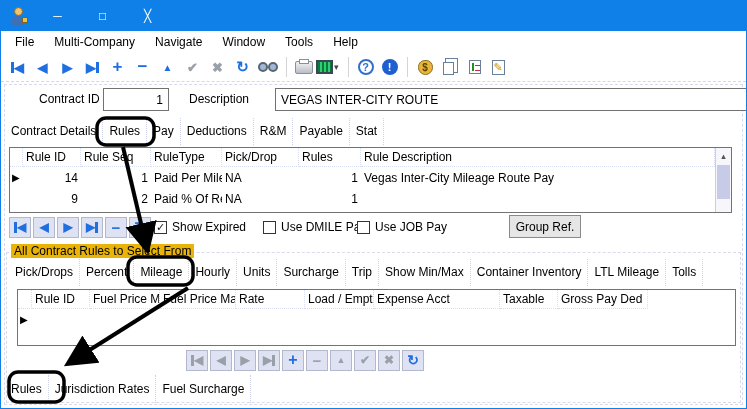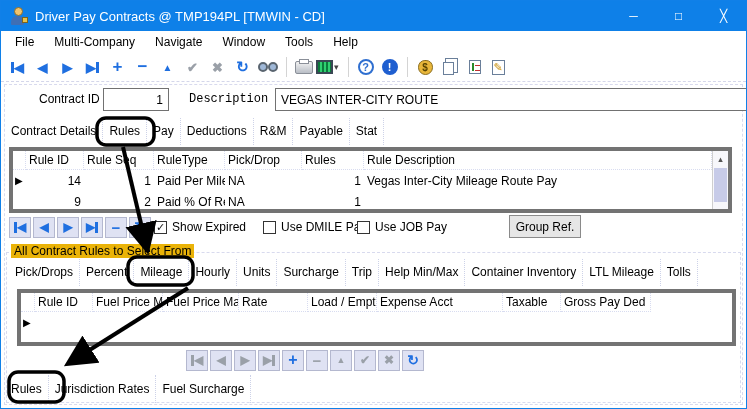--- a/index.html
+++ b/index.html
@@ -46,21 +46,21 @@
   .ico-edit { width:13px; height:15px; border:1px solid #6a7f9a; background:#fff; color:#c89010; font-size:11px; display:flex; align-items:flex-end; justify-content:center; flex:none; margin:0 4px; }
   
   .lbl { position:absolute; height:22px; display:flex; align-items:center; white-space:nowrap; }
   .field { position:absolute; height:23px; border:1px solid #717171; background:#fff; display:flex; align-items:center; padding:0 5px; white-space:nowrap; overflow:hidden; }
   .ra { justify-content:flex-end; text-align:right; }
   .dashbox { position:absolute; border:1px dashed #d8daee; pointer-events:none; }
   
   .tabstrip { position:absolute; display:flex; align-items:stretch; }
   .tab { padding:5px 6px 6px; border-right:1px dotted #cdd2e8; white-space:nowrap; display:flex; align-items:center; }
   
-  .grid { position:absolute; background:#fff; border:4px solid #737373; overflow:hidden; }
+  .grid { position:absolute; background:#fff; border:1px solid #737373; overflow:hidden; }
   .gh { display:flex; height:19px; align-items:stretch; }
   .gh .hc { padding:0 3px; border-right:1px dotted #d8dcf0; border-bottom:1px dotted #d8dcf0; display:flex; align-items:center; white-space:nowrap; overflow:hidden; }
   .gr { display:flex; height:21px; align-items:center; }
   .gc { padding:0 3px; white-space:nowrap; overflow:hidden; flex:none; display:flex; align-items:center; height:100%; }
   .selector { font-size:10px; color:#000; padding-left:2px; }
   .c0{width:13px;} .c1{width:58px;} .c2{width:70px;} .c3{width:71px;text-align:right;} .c4{width:77px;} .c5{width:62px;} .c6{flex:1;}
   .d0{width:14px;} .d1{width:58px;} .d2{width:70px;} .d3{width:76px;} .d4{width:69px;} .d5{width:69px;} .d6{width:126px;} .d7{width:58px;} .d8{width:90px;}
   .vsb { position:absolute; top:0; right:0; bottom:0; width:16px; border-left:1px solid #cfcfcf; background:#f7f7fb; }
   .vsb .up { height:15px; display:flex; align-items:center; justify-content:center; color:#555; font-size:9px; }
   .vsb .thumb { position:absolute; top:17px; left:1px; right:1px; height:34px; background:#c7cbe8; }
@@ -79,21 +79,20 @@
 <body>
 
 <div class="win">
 
   <div class="titlebar">
     <span class="appico">
         <i class="head"></i>
         <i class="body"></i>
         <i class="lock"></i>
       </span>
-    <span class="tb-title">Driver Pay Contracts @ TMP194PL [TMWIN - CD]</span>
     <span class="tb-btn">
         <span>─</span>
       </span>
     <span class="tb-btn">
         <span>□</span>
       </span>
     <span class="tb-btn">
         <span>╳</span>
       </span>
   </div>
@@ -163,21 +162,21 @@
     <span class="ico-report"></span>
     <span class="ico-edit">
         <span>✎</span>
       </span>
   </div>
 
   <div class="dashbox" style="left:3px; top:83px; right:3px; bottom:3px;"></div>
 
   <span class="lbl" style="left:38px; top:87px;">Contract ID</span>
   <div class="field ra" style="left:102px; top:87px; width:66px;">1</div>
-  <span class="lbl" style="left:188px; top:87px;font-family:Liberation Mono, monospace;">Description</span>
+  <span class="lbl" style="left:188px; top:87px;">Description</span>
   <div class="field" style="left:251px; top:87px; width:593px;margin-left:23px;">VEGAS INTER-CITY ROUTE</div>
 
   <div class="tabstrip" style="left:4px; top:117px; height:27px;">
     <span class="tab">Contract Details</span>
     <span class="tab">Rules</span>
     <span class="tab">Pay</span>
     <span class="tab">Deductions</span>
     <span class="tab">R&amp;M</span>
     <span class="tab">Payable</span>
     <span class="tab">Stat</span>
@@ -254,21 +253,21 @@
   <span class="gtitle" style="left:10px; top:243px;">All Contract Rules to Select From</span>
 
   <div class="tabstrip" style="left:8px; top:258px; height:27px;">
     <span class="tab">Pick/Drops</span>
     <span class="tab">Percent</span>
     <span class="tab">Mileage</span>
     <span class="tab">Hourly</span>
     <span class="tab">Units</span>
     <span class="tab">Surcharge</span>
     <span class="tab">Trip</span>
-    <span class="tab">Help Min/Max</span>
+    <span class="tab">Show Min/Max</span>
     <span class="tab">Container Inventory</span>
     <span class="tab">LTL Mileage</span>
     <span class="tab">Tolls</span>
   </div>
 
   <div class="grid" style="left:16px; top:288px; width:719px; height:57px;">
     <div class="gh">
       <span class="hc d0"></span>
       <span class="hc d1">Rule ID</span>
       <span class="hc d2">Fuel Price Mi</span>

